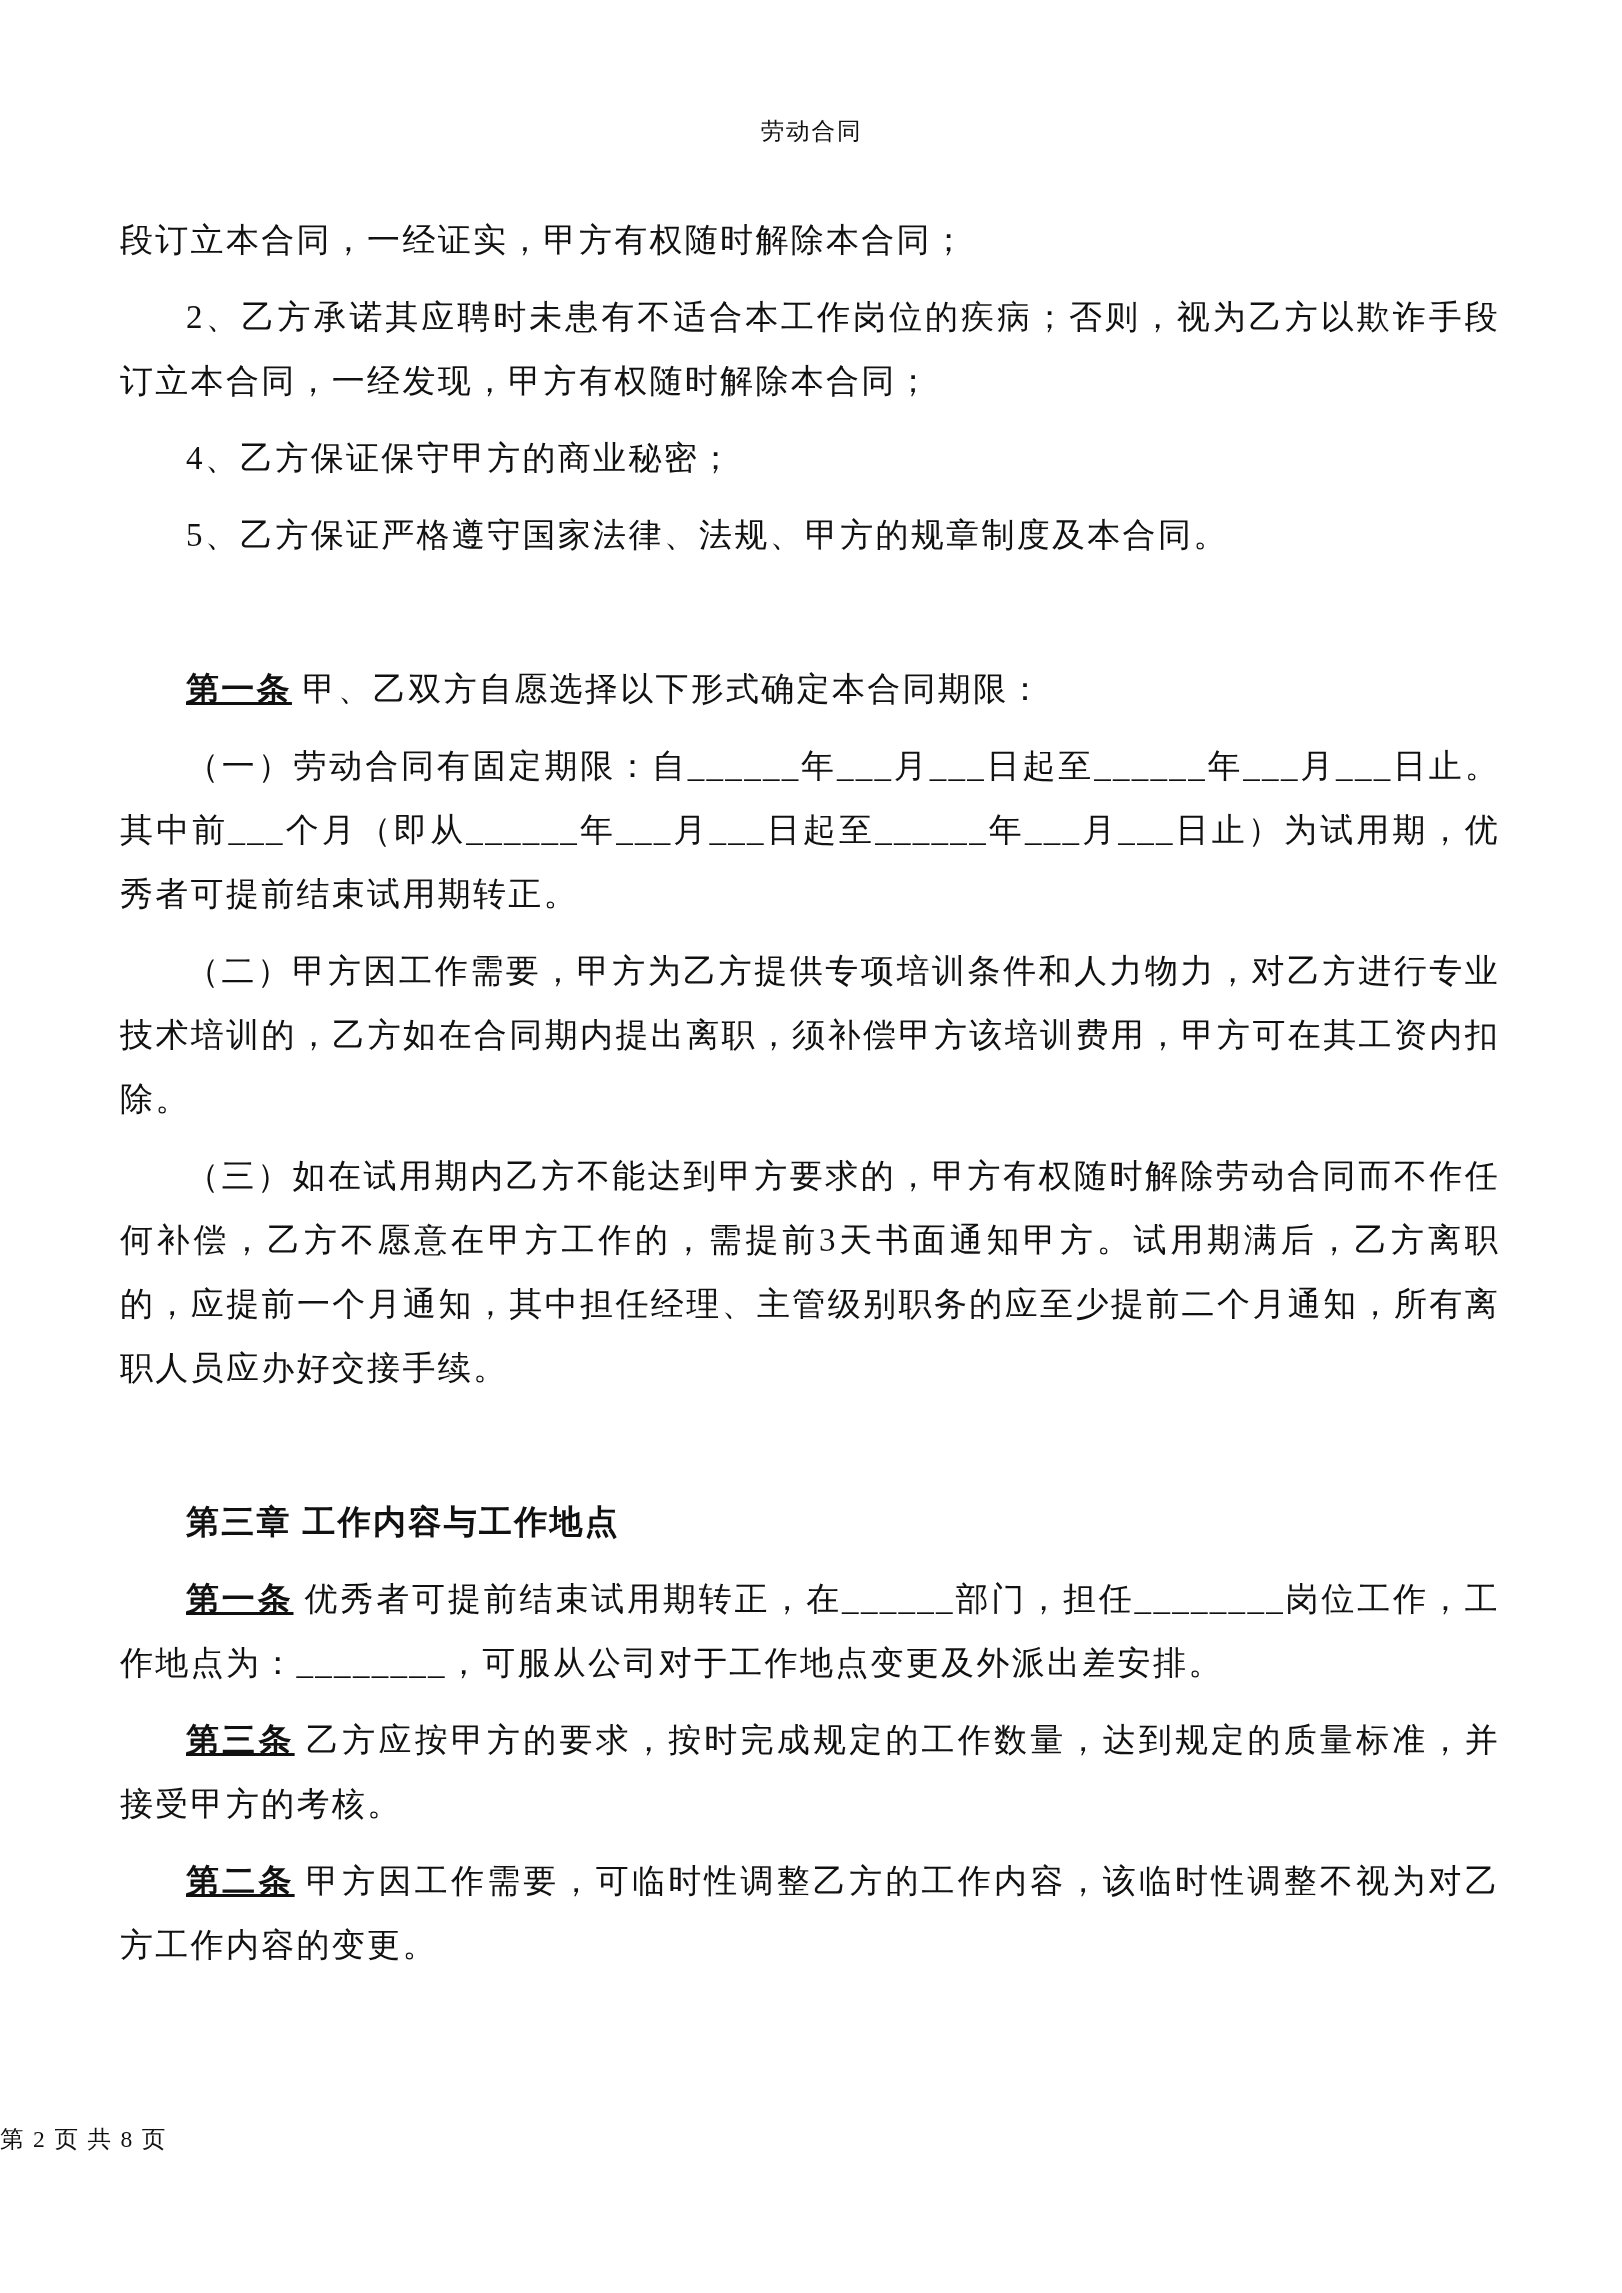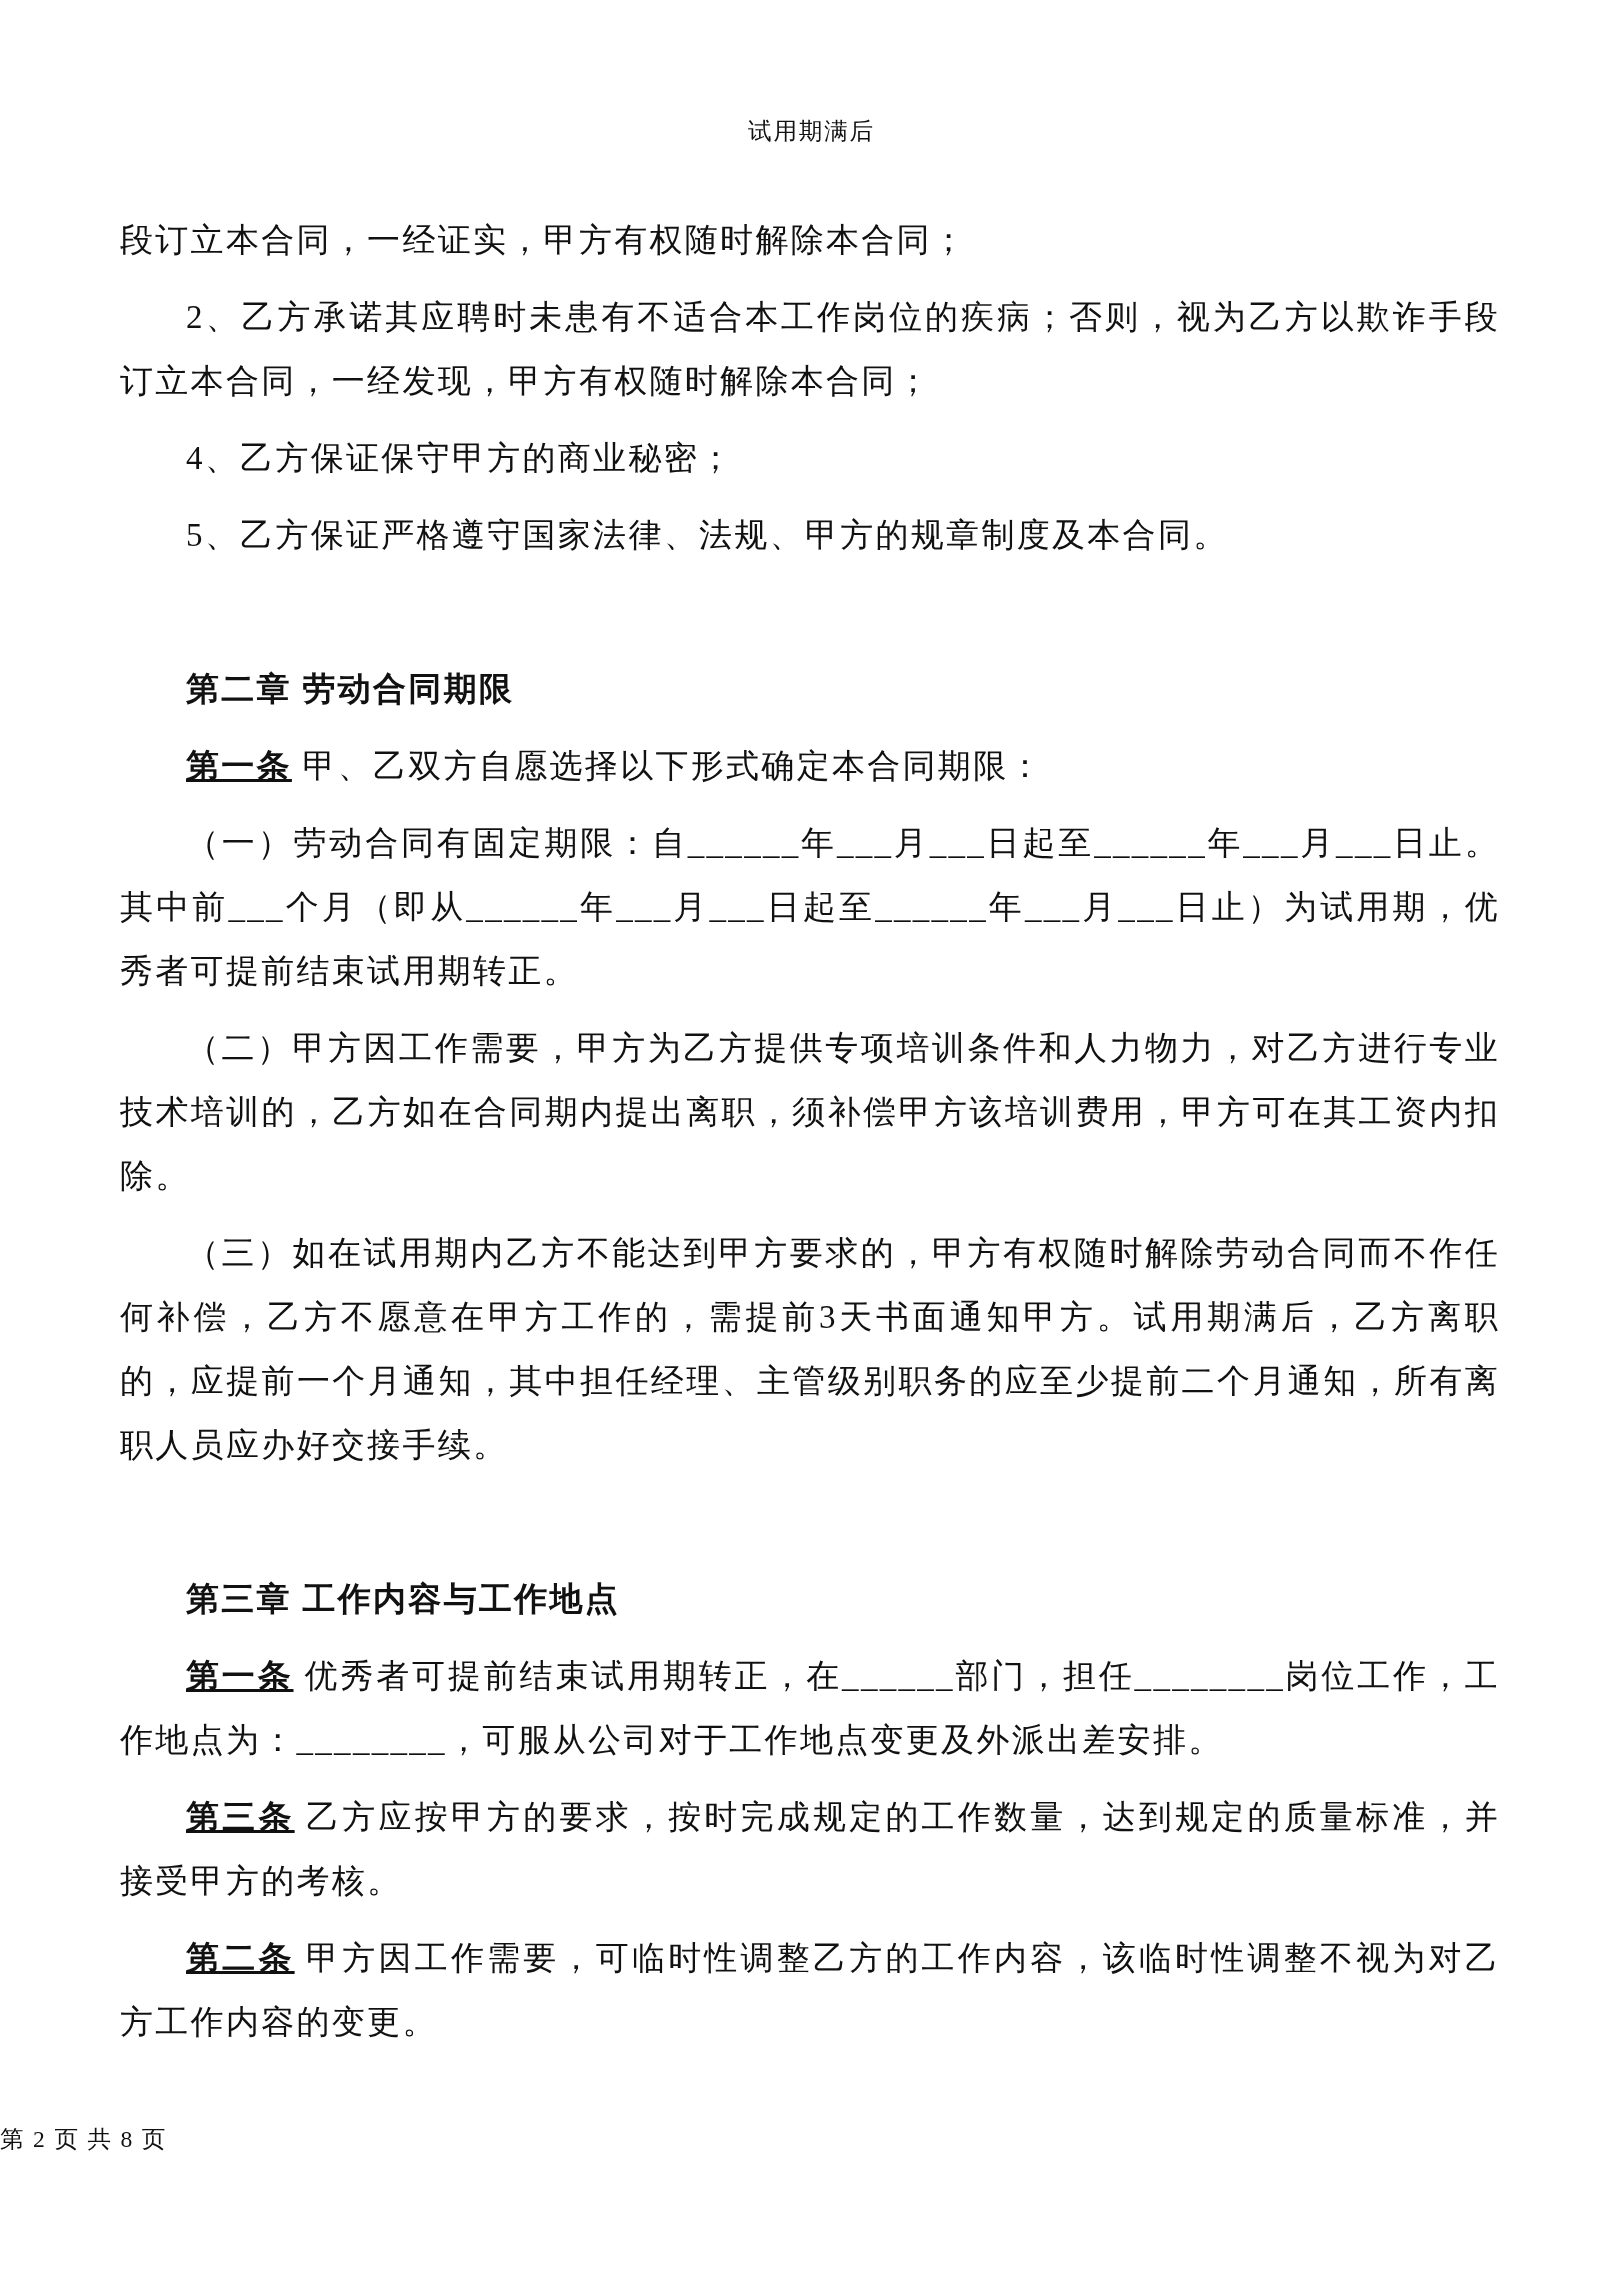--- a/index.html
+++ b/index.html
@@ -65,37 +65,36 @@
     line-height: 31px;
     letter-spacing: 1.8px;
   }
 </style>
 </head>
 <body>
 
 <div class="page">
 
   <div class="page-header">
-    <span>试用期满后</span>
+    <span>劳动合同</span>
   </div>
 
   <div class="body-text">
 
     <p class="para no-indent">段订立本合同，一经证实，甲方有权随时解除本合同；</p>
 
     <p class="para">2、乙方承诺其应聘时未患有不适合本工作岗位的疾病；否则，视为乙方以欺诈手段订立本合同，一经发现，甲方有权随时解除本合同；</p>
 
 
     <p class="para">4、乙方保证保守甲方的商业秘密；</p>
 
     <p class="para">5、乙方保证严格遵守国家法律、法规、甲方的规章制度及本合同。</p>
 
     <div class="spacer"></div>
 
-    <p class="para heading">第二章 劳动合同期限</p>
 
     <p class="para"><span class="bold">第一条</span><span> 甲、乙双方自愿选择以下形式确定本合同期限：</span></p>
 
     <p class="para">（一）劳动合同有固定期限：自______年___月___日起至______年___月___日止。其中前___个月（即从______年___月___日起至______年___月___日止）为试用期，优秀者可提前结束试用期转正。</p>
 
     <p class="para">（二）甲方因工作需要，甲方为乙方提供专项培训条件和人力物力，对乙方进行专业技术培训的，乙方如在合同期内提出离职，须补偿甲方该培训费用，甲方可在其工资内扣除。</p>
 
     <p class="para">（三）如在试用期内乙方不能达到甲方要求的，甲方有权随时解除劳动合同而不作任何补偿，乙方不愿意在甲方工作的，需提前3天书面通知甲方。试用期满后，乙方离职的，应提前一个月通知，其中担任经理、主管级别职务的应至少提前二个月通知，所有离职人员应办好交接手续。</p>
 
     <div class="spacer"></div>

